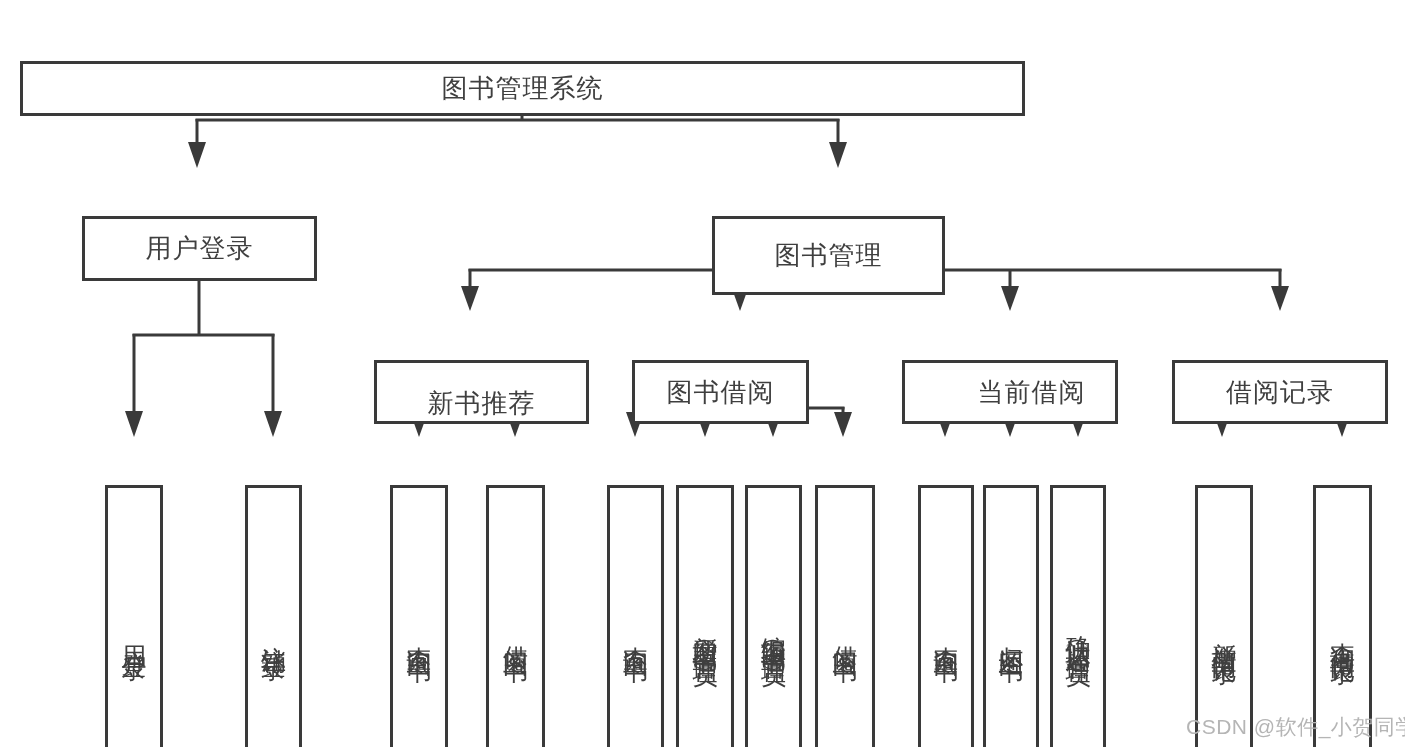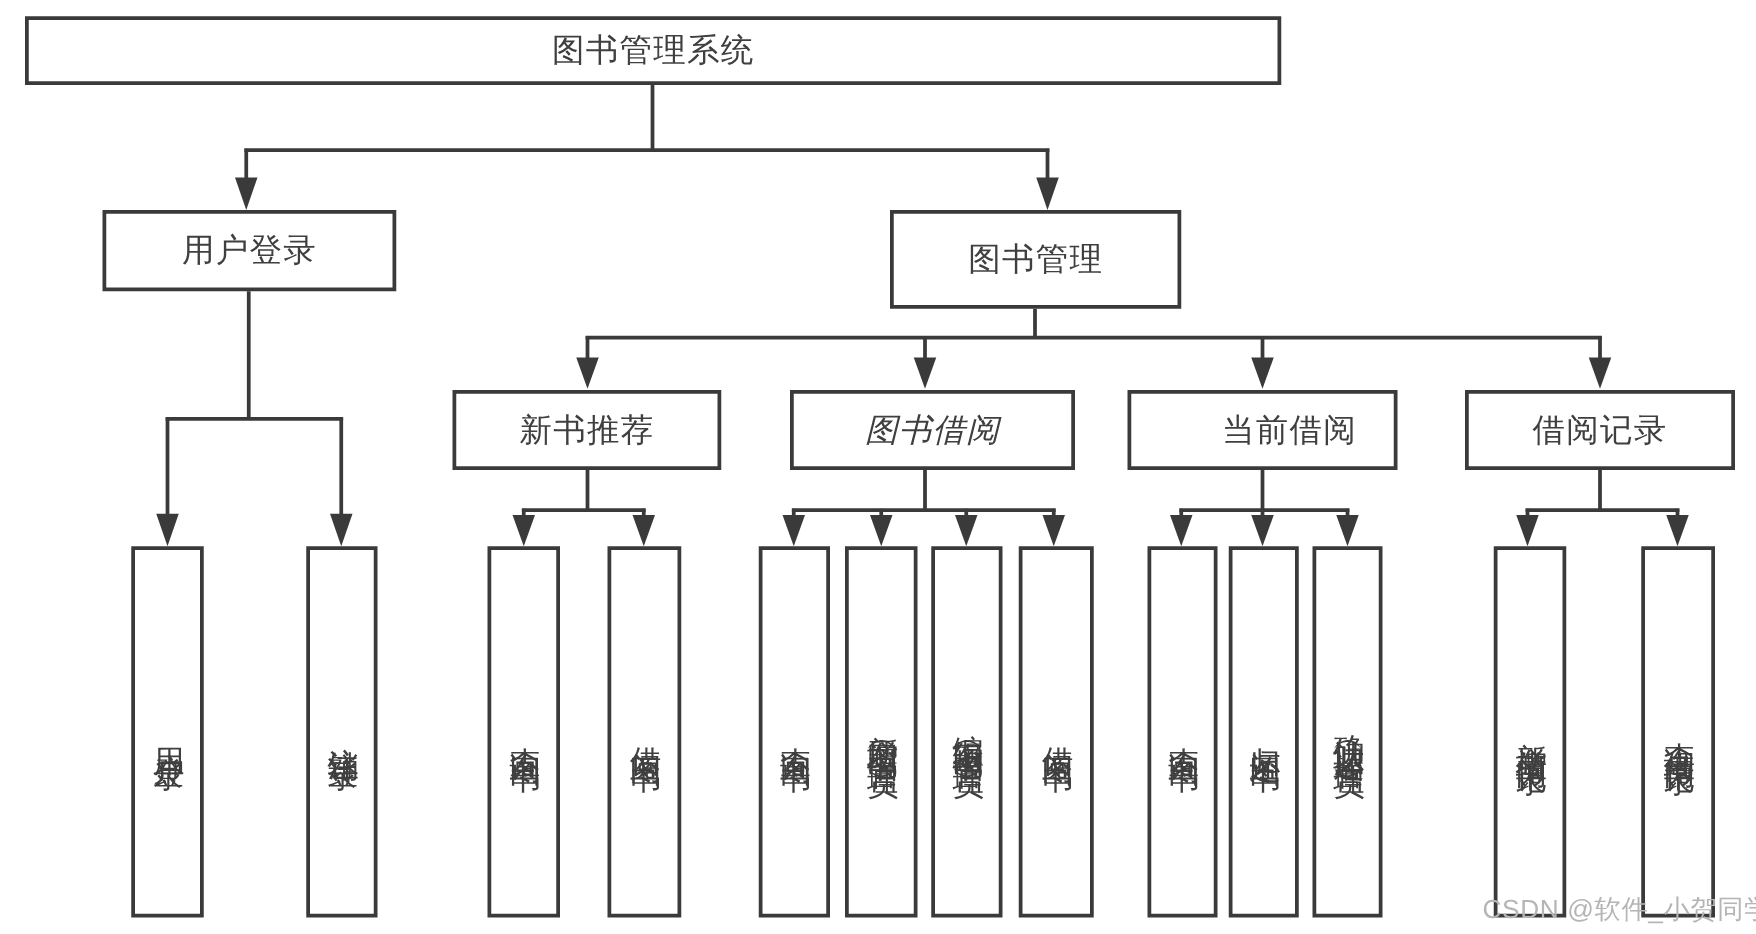--- a/index.html
+++ b/index.html
@@ -24,20 +24,21 @@
   .box {
     position: absolute;
     box-sizing: border-box;
     border: 3px solid #3a3a3a;
     background: #ffffff;
     display: flex;
     align-items: center;
     justify-content: center;
     color: #3f3f3f;
     z-index: 2;
+    margin-top: 48px;
   }
   .box.h {
     font-size: 26px;
     letter-spacing: 1px;
     white-space: nowrap;
   }
   .box.v {
     writing-mode: vertical-rl;
     text-orientation: mixed;
     font-size: 25px;
@@ -129,24 +130,24 @@
     <span>图书管理系统</span>
   </div>
 
   <div class="box h" style="left:82px; top:168px; width:235px; height:65px;">
     <span>用户登录</span>
   </div>
   <div class="box h" style="left:712px; top:168px; width:233px; height:79px;">
     <span>图书管理</span>
   </div>
 
-  <div class="box h" style="left:362px; top:312px; width:215px; height:64px;">
+  <div class="box h" style="left:374px; top:312px; width:215px; height:64px;align-items:flex-end;">
     <span>新书推荐</span>
   </div>
-  <div class="box h" style="left:632px; top:312px; width:228px; height:64px;font-style:italic;">
+  <div class="box h" style="left:632px; top:312px; width:177px; height:64px;">
     <span>图书借阅</span>
   </div>
   <div class="box h" style="left:902px; top:312px; width:216px; height:64px;padding-left:43px;">
     <span>当前借阅</span>
   </div>
   <div class="box h" style="left:1172px; top:312px; width:216px; height:64px;">
     <span>借阅记录</span>
   </div>
 
   <div class="box v" style="left:105px; top:437px; width:58px; height:297px;">

